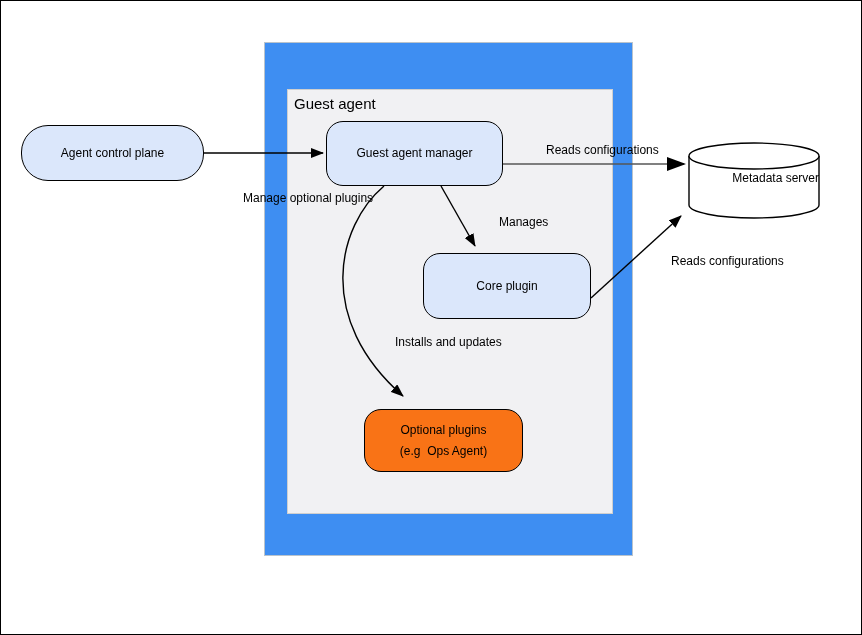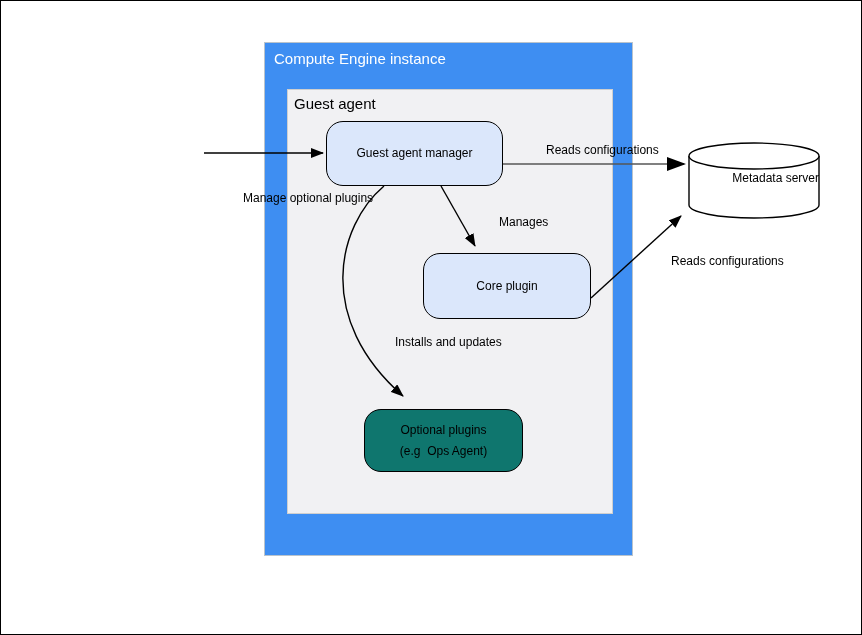--- a/index.html
+++ b/index.html
@@ -53,21 +53,21 @@
     flex-direction: column;
     align-items: center;
     justify-content: center;
     text-align: center;
     font-size: 12px;
     color: #000000;
     line-height: 21px;
   }
   .node span { white-space: pre; }
   .fill-blue { background: #dbe7fb; }
-  .fill-yellow { background: #0f766e; }
+  .fill-yellow { background: #f97316; }
   .r16 { border-radius: 17px; align-items: center; }
   .r27 { border-radius: 27px; }
   .node-acp   { left: 20px;  top: 124px; width: 183px; height: 56px; }
   .node-gam   { left: 325px; top: 120px; width: 177px; height: 65px; }
   .node-core  { left: 422px; top: 252px; width: 168px; height: 66px; }
   .node-opt   { left: 363px; top: 408px; width: 159px; height: 63px; }
   .cylinder-svg { position: absolute; left: 686px; top: 140px; }
   .cylinder-label {
     position: absolute;
     left: 688px; top: 170px;
@@ -95,25 +95,27 @@
   .lbl-manages  { left: 465px; top: 214px; }
   .lbl-reads2   { left: 637px; top: 253px; }
   .lbl-installs { left: 361px; top: 334px; }
 </style>
 </head>
 <body>
 
 <div class="canvas">
 
   <div class="container-blue"></div>
-  <div class="ce-title">Compute Engine instance</div>
 
   <div class="container-gray"></div>
   <div class="ga-title">Guest agent</div>
 
+  <div class="node fill-blue r27 node-acp">
+    <span>Agent control plane</span>
+  </div>
 
   <div class="node fill-blue r16 node-gam">
     <span>Guest agent manager</span>
   </div>
 
   <div class="node fill-blue r16 node-core">
     <span>Core plugin</span>
   </div>
 
   <div class="node fill-yellow r16 node-opt">

